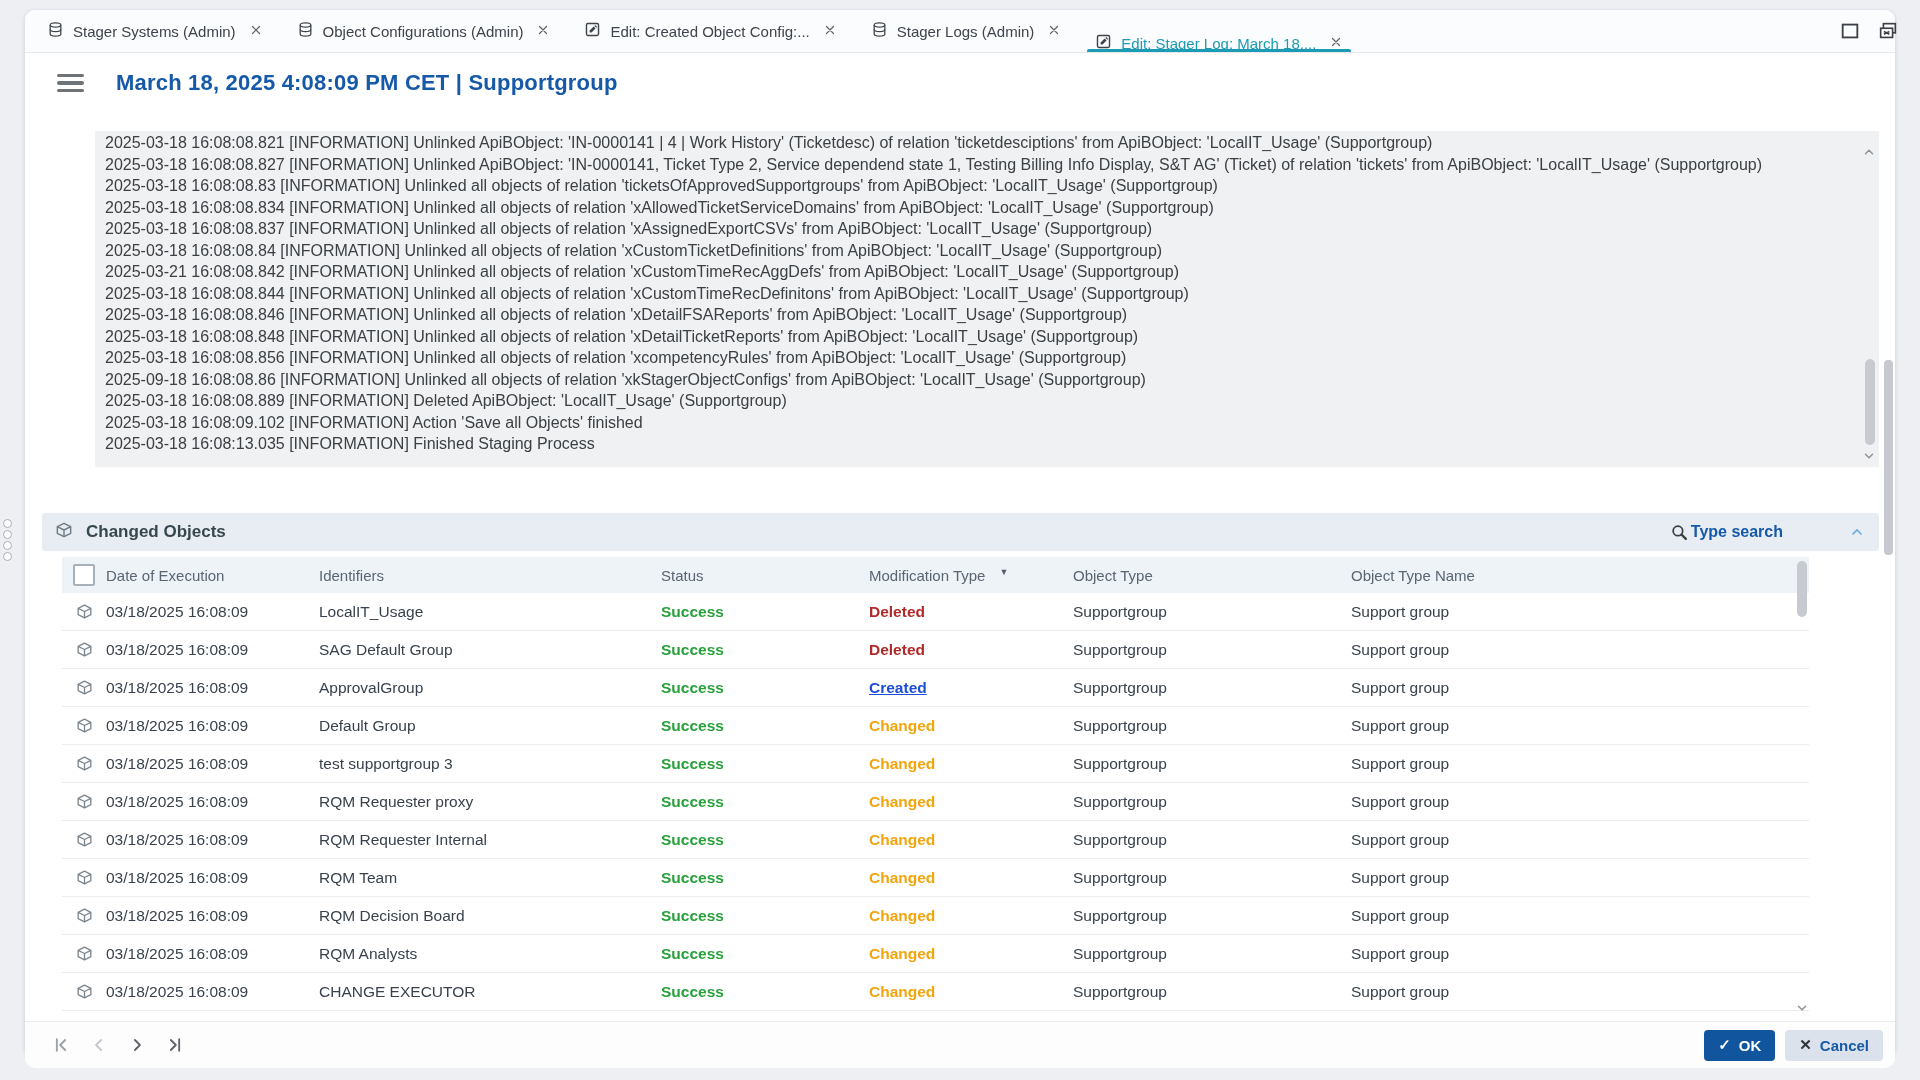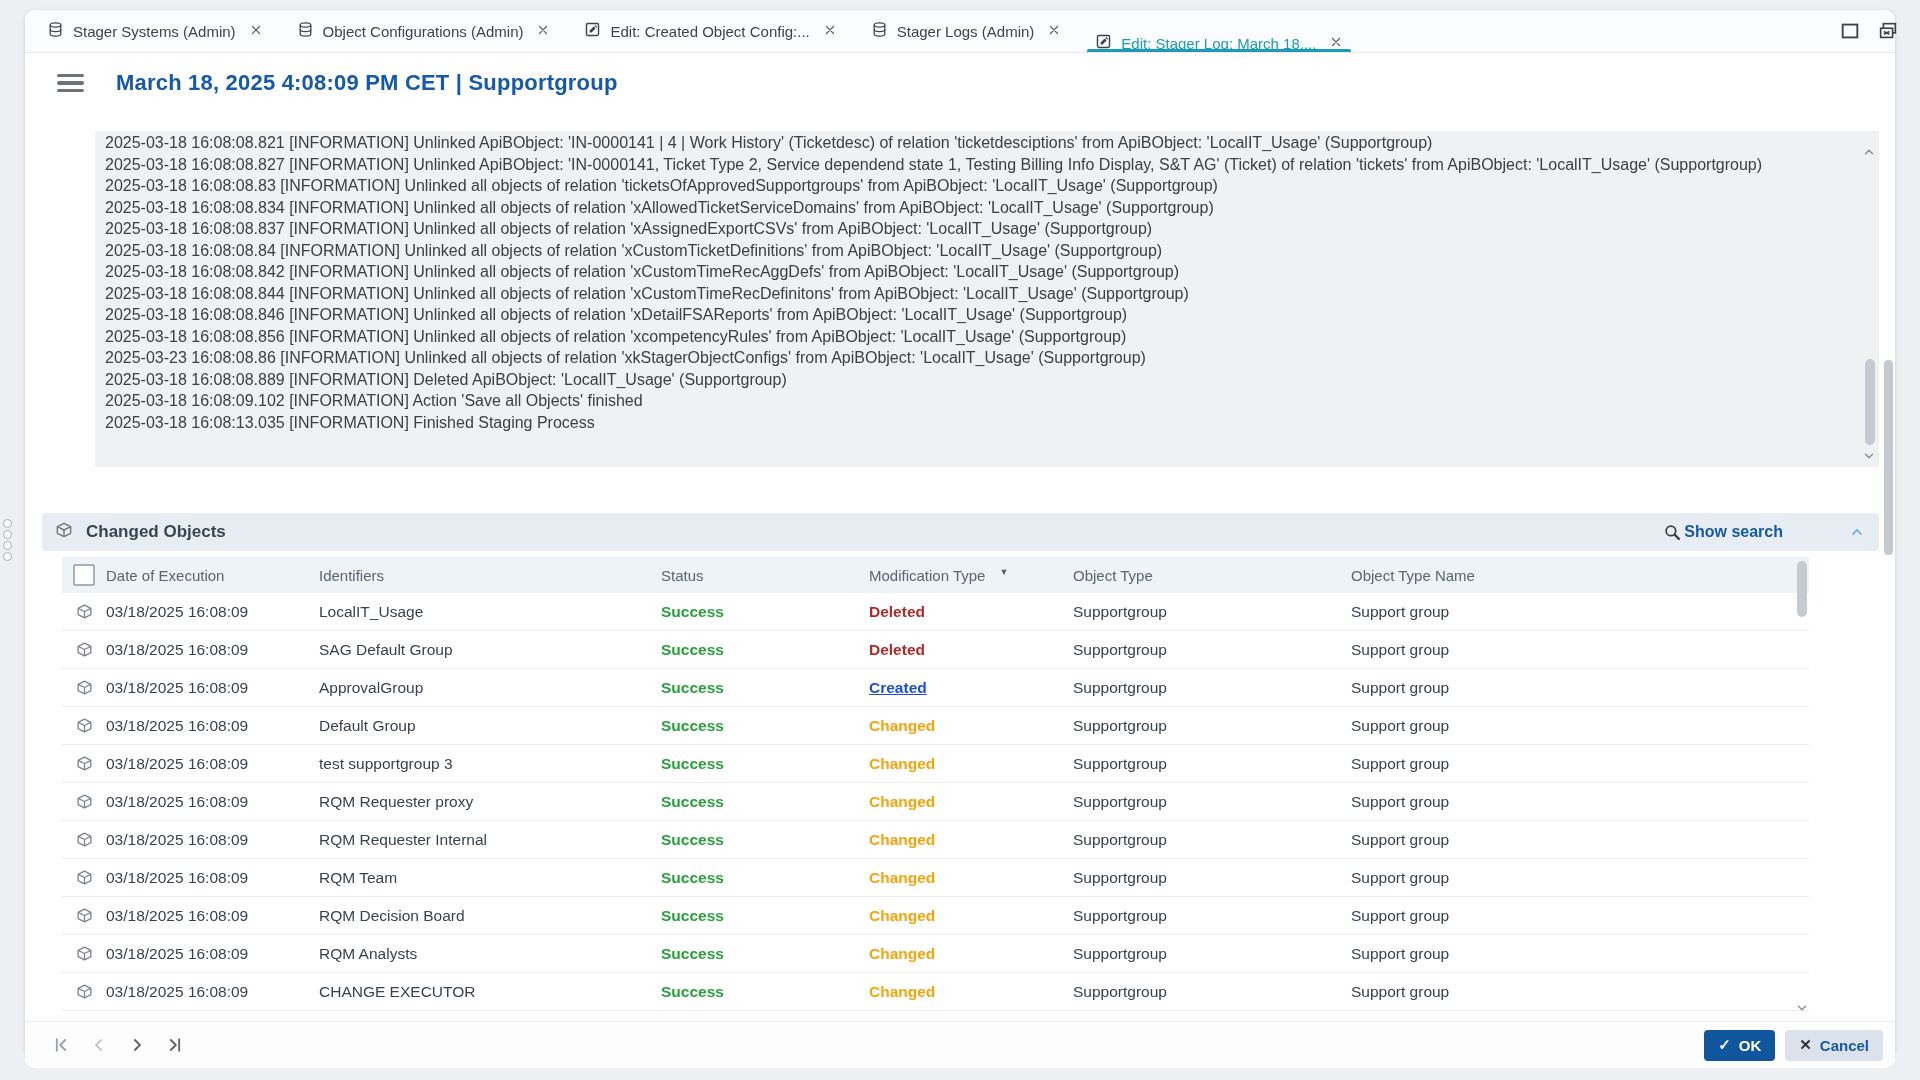--- a/index.html
+++ b/index.html
@@ -195,25 +195,26 @@
   </div>
 
   <div class="log-panel">
     <div class="log-lines" id="logLines">
         <div class="log-line">2025-03-18 16:08:08.821 [INFORMATION] Unlinked ApiBObject: 'IN-0000141 | 4 | Work History' (Ticketdesc) of relation 'ticketdesciptions' from ApiBObject: 'LocalIT_Usage' (Supportgroup)</div>
         <div class="log-line">2025-03-18 16:08:08.827 [INFORMATION] Unlinked ApiBObject: 'IN-0000141, Ticket Type 2, Service dependend state 1, Testing Billing Info Display, S&amp;T AG' (Ticket) of relation 'tickets' from ApiBObject: 'LocalIT_Usage' (Supportgroup)</div>
         <div class="log-line">2025-03-18 16:08:08.83 [INFORMATION] Unlinked all objects of relation 'ticketsOfApprovedSupportgroups' from ApiBObject: 'LocalIT_Usage' (Supportgroup)</div>
         <div class="log-line">2025-03-18 16:08:08.834 [INFORMATION] Unlinked all objects of relation 'xAllowedTicketServiceDomains' from ApiBObject: 'LocalIT_Usage' (Supportgroup)</div>
         <div class="log-line">2025-03-18 16:08:08.837 [INFORMATION] Unlinked all objects of relation 'xAssignedExportCSVs' from ApiBObject: 'LocalIT_Usage' (Supportgroup)</div>
         <div class="log-line">2025-03-18 16:08:08.84 [INFORMATION] Unlinked all objects of relation 'xCustomTicketDefinitions' from ApiBObject: 'LocalIT_Usage' (Supportgroup)</div>
-        <div class="log-line">2025-03-18 16:08:08.842 [INFORMATION] Unlinked all objects of relation 'xCustomTimeRecAggDefs' from ApiBObject: 'LocalIT_Usage' (Supportgroup)</div>
+        <div class="log-line">2025-03-21 16:08:08.842 [INFORMATION] Unlinked all objects of relation 'xCustomTimeRecAggDefs' from ApiBObject: 'LocalIT_Usage' (Supportgroup)</div>
         <div class="log-line">2025-03-18 16:08:08.844 [INFORMATION] Unlinked all objects of relation 'xCustomTimeRecDefinitons' from ApiBObject: 'LocalIT_Usage' (Supportgroup)</div>
         <div class="log-line">2025-03-18 16:08:08.846 [INFORMATION] Unlinked all objects of relation 'xDetailFSAReports' from ApiBObject: 'LocalIT_Usage' (Supportgroup)</div>
+        <div class="log-line">2025-03-18 16:08:08.848 [INFORMATION] Unlinked all objects of relation 'xDetailTicketReports' from ApiBObject: 'LocalIT_Usage' (Supportgroup)</div>
         <div class="log-line">2025-03-18 16:08:08.856 [INFORMATION] Unlinked all objects of relation 'xcompetencyRules' from ApiBObject: 'LocalIT_Usage' (Supportgroup)</div>
-        <div class="log-line">2025-03-23 16:08:08.86 [INFORMATION] Unlinked all objects of relation 'xkStagerObjectConfigs' from ApiBObject: 'LocalIT_Usage' (Supportgroup)</div>
+        <div class="log-line">2025-09-18 16:08:08.86 [INFORMATION] Unlinked all objects of relation 'xkStagerObjectConfigs' from ApiBObject: 'LocalIT_Usage' (Supportgroup)</div>
         <div class="log-line">2025-03-18 16:08:08.889 [INFORMATION] Deleted ApiBObject: 'LocalIT_Usage' (Supportgroup)</div>
         <div class="log-line">2025-03-18 16:08:09.102 [INFORMATION] Action 'Save all Objects' finished</div>
         <div class="log-line">2025-03-18 16:08:13.035 [INFORMATION] Finished Staging Process</div>
       </div>
     <div class="log-scroll">
       <svg class="scroll-arrow up" viewBox="0 0 24 24">
           <path d="M6 15l6-6 6 6" fill="none" stroke="currentColor" stroke-width="2.4" stroke-linecap="round"></path>
         </svg>
       <div class="log-thumb"></div>
       <svg class="scroll-arrow down" viewBox="0 0 24 24">
@@ -228,21 +229,21 @@
         <path d="M4 8l8-4 8 4v8l-8 4-8-4V8z" fill="none" stroke="currentColor" stroke-width="1.7" stroke-linejoin="round"></path>
         <path d="M4 8l8 4 8-4M12 12v8" fill="none" stroke="currentColor" stroke-width="1.7" stroke-linejoin="round"></path>
       </svg>
     </span>
     <span class="section-title">Changed Objects</span>
     <span class="show-search">
       <svg class="ic-mag" viewBox="0 0 24 24">
         <circle cx="10" cy="10" r="6" fill="none" stroke="currentColor" stroke-width="2.2"></circle>
         <path d="M14.5 14.5L20 20" stroke="currentColor" stroke-width="3" stroke-linecap="round"></path>
       </svg>
-      <span class="show-search-label">Show search</span>
+      <span class="show-search-label">Type search</span>
     </span>
     <svg class="collapse-chevron" viewBox="0 0 24 24">
         <path d="M6 15l6-6 6 6" fill="none" stroke="currentColor" stroke-width="2.6" stroke-linecap="round"></path>
       </svg>
   </div>
 
   <div class="table-wrap">
     <div class="t-header" id="tableHeader">
       <div class="cell c-icon">
         <span class="checkbox"></span>

